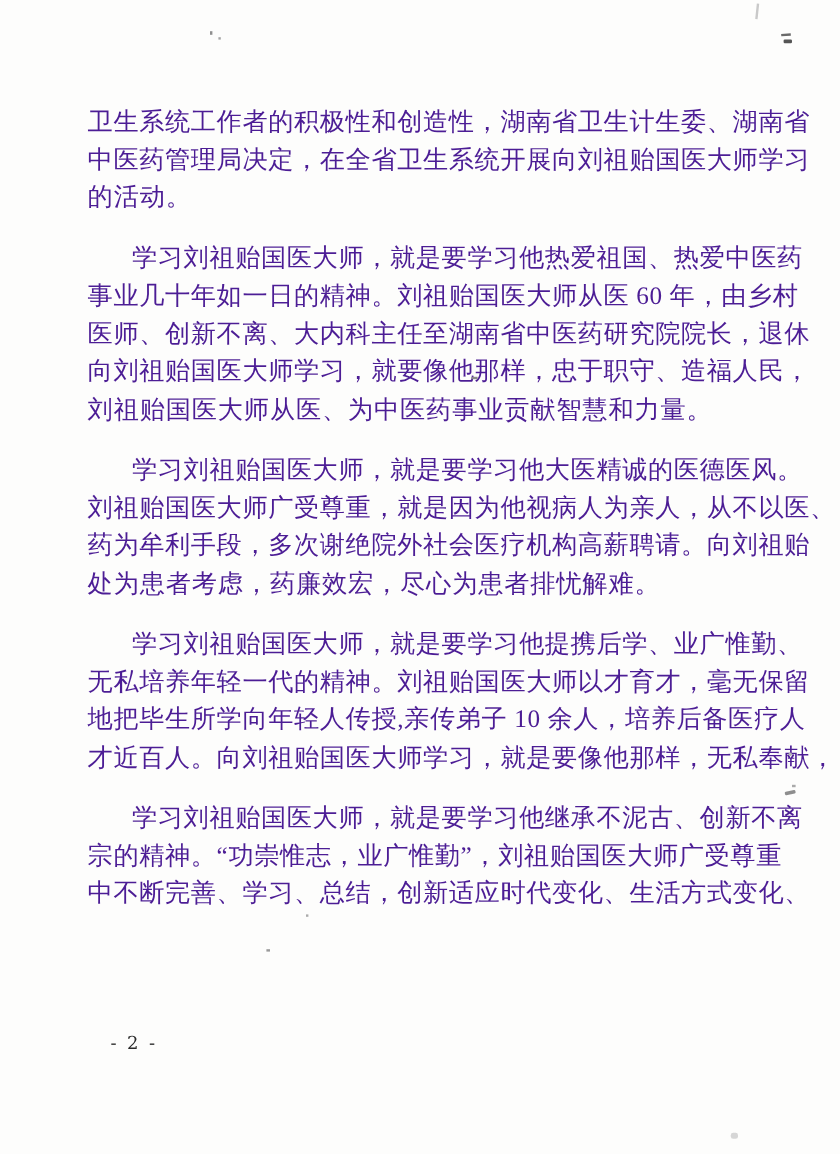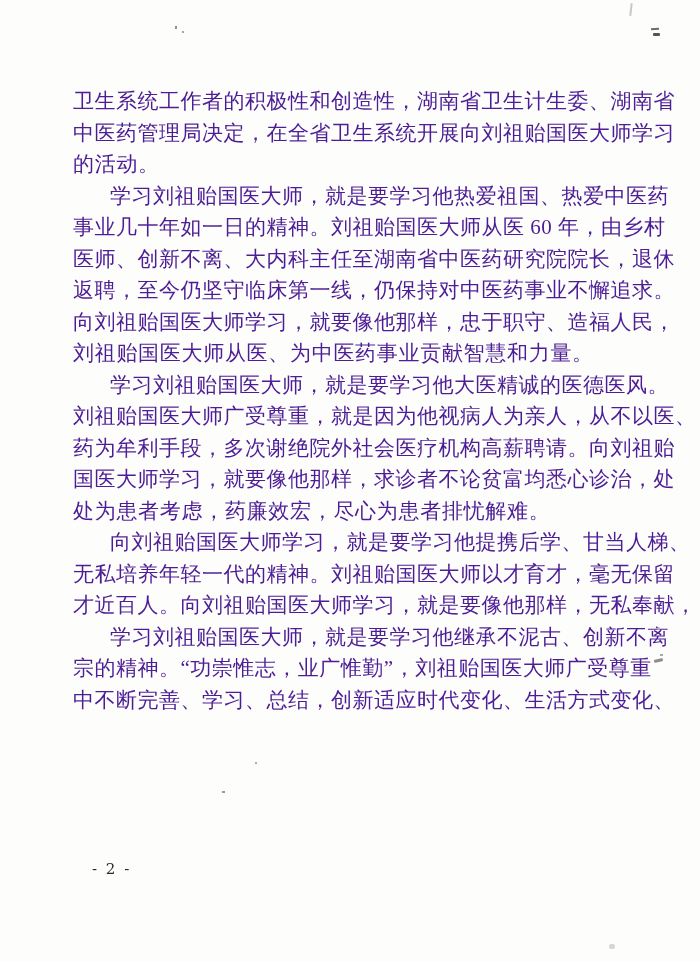--- a/index.html
+++ b/index.html
@@ -30,21 +30,21 @@
   .para { margin: 0; padding: 0; }
   .line {
     height: 31.5px;
     line-height: 31.5px;
     white-space: nowrap;
     text-align: justify;
     text-align-last: justify;
     -moz-text-align-last: justify;
     letter-spacing: 0.5px;
   }
-  .line.indent { padding-left: 37px; }
+  .line.indent { padding-left: 37px; margin-top: 19px; }
   .line.parlast {
     text-align: left;
     text-align-last: left;
     -moz-text-align-last: left;
     letter-spacing: 0.7px;
   }
   .page-number {
     position: absolute;
     left: 92px;
     top: 860px;
@@ -78,36 +78,35 @@
     <div class="para">
       <div class="line">卫生系统工作者的积极性和创造性，湖南省卫生计生委、湖南省</div>
       <div class="line">中医药管理局决定，在全省卫生系统开展向刘祖贻国医大师学习</div>
       <div class="line parlast">的活动。</div>
     </div>
 
     <div class="para">
       <div class="line indent">学习刘祖贻国医大师，就是要学习他热爱祖国、热爱中医药</div>
       <div class="line">事业几十年如一日的精神。刘祖贻国医大师从医 60 年，由乡村</div>
       <div class="line">医师、创新不离、大内科主任至湖南省中医药研究院院长，退休</div>
-      <div class="line">返聘，至今仍坚守临床第一线，仍保持对中医药事业不懈追求。</div>
       <div class="line">向刘祖贻国医大师学习，就要像他那样，忠于职守、造福人民，</div>
       <div class="line parlast">刘祖贻国医大师从医、为中医药事业贡献智慧和力量。</div>
     </div>
 
     <div class="para">
       <div class="line indent">学习刘祖贻国医大师，就是要学习他大医精诚的医德医风。</div>
       <div class="line">刘祖贻国医大师广受尊重，就是因为他视病人为亲人，从不以医、</div>
       <div class="line">药为牟利手段，多次谢绝院外社会医疗机构高薪聘请。向刘祖贻</div>
-      <div class="line">国医大师学习，就要像他那样，求诊者不论贫富均悉心诊治，处</div>
       <div class="line parlast">处为患者考虑，药廉效宏，尽心为患者排忧解难。</div>
     </div>
 
     <div class="para">
-      <div class="line indent">向刘祖贻国医大师学习，就是要学习他提携后学、甘当人梯、</div>
+      <div class="line indent">学习刘祖贻国医大师，就是要学习他提携后学、业广惟勤、</div>
       <div class="line">无私培养年轻一代的精神。刘祖贻国医大师以才育才，毫无保留</div>
+      <div class="line">地把毕生所学向年轻人传授,亲传弟子 10 余人，培养后备医疗人</div>
       <div class="line">才近百人。向刘祖贻国医大师学习，就是要像他那样，无私奉献，</div>
     </div>
 
     <div class="para">
       <div class="line indent">学习刘祖贻国医大师，就是要学习他继承不泥古、创新不离</div>
       <div class="line">宗的精神。“功崇惟志，业广惟勤”，刘祖贻国医大师广受尊重</div>
       <div class="line">中不断完善、学习、总结，创新适应时代变化、生活方式变化、</div>
     </div>
 
   </div>

